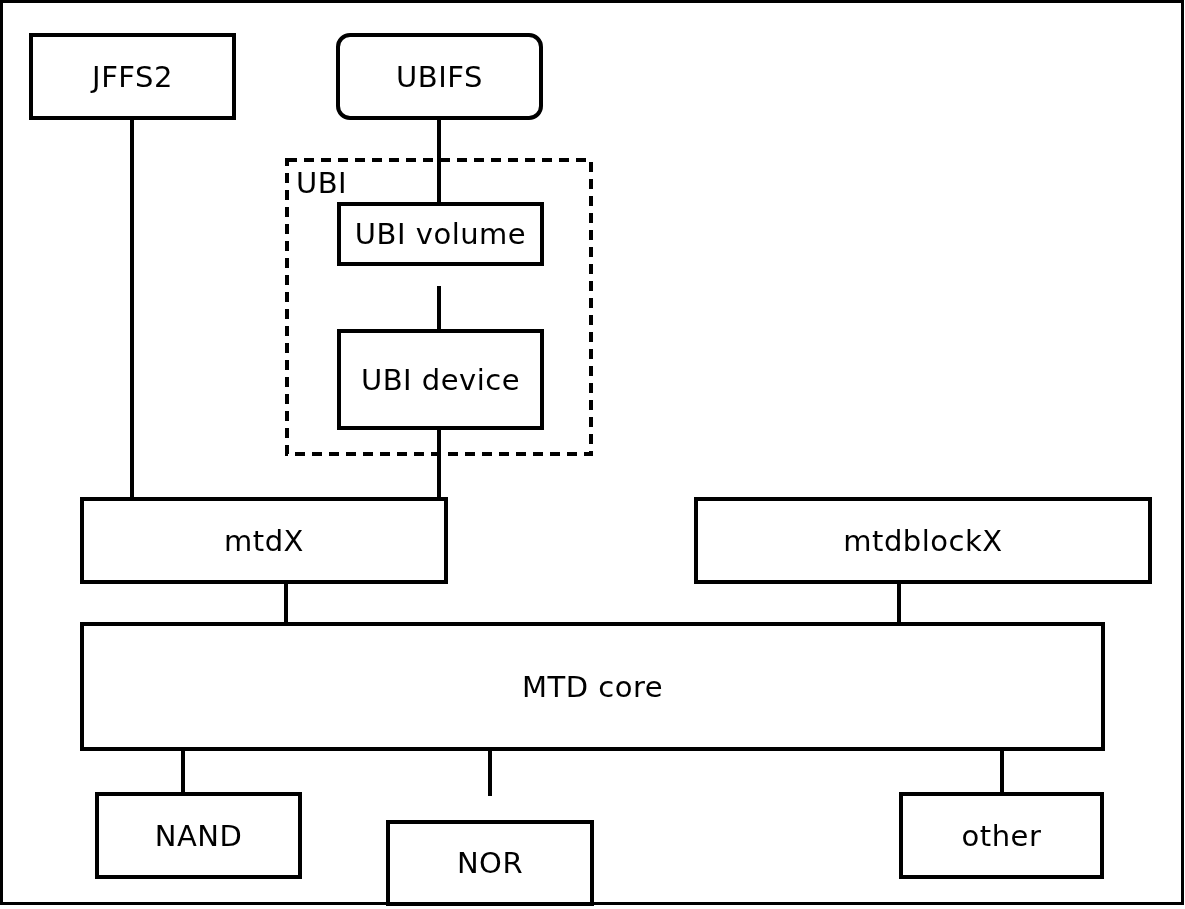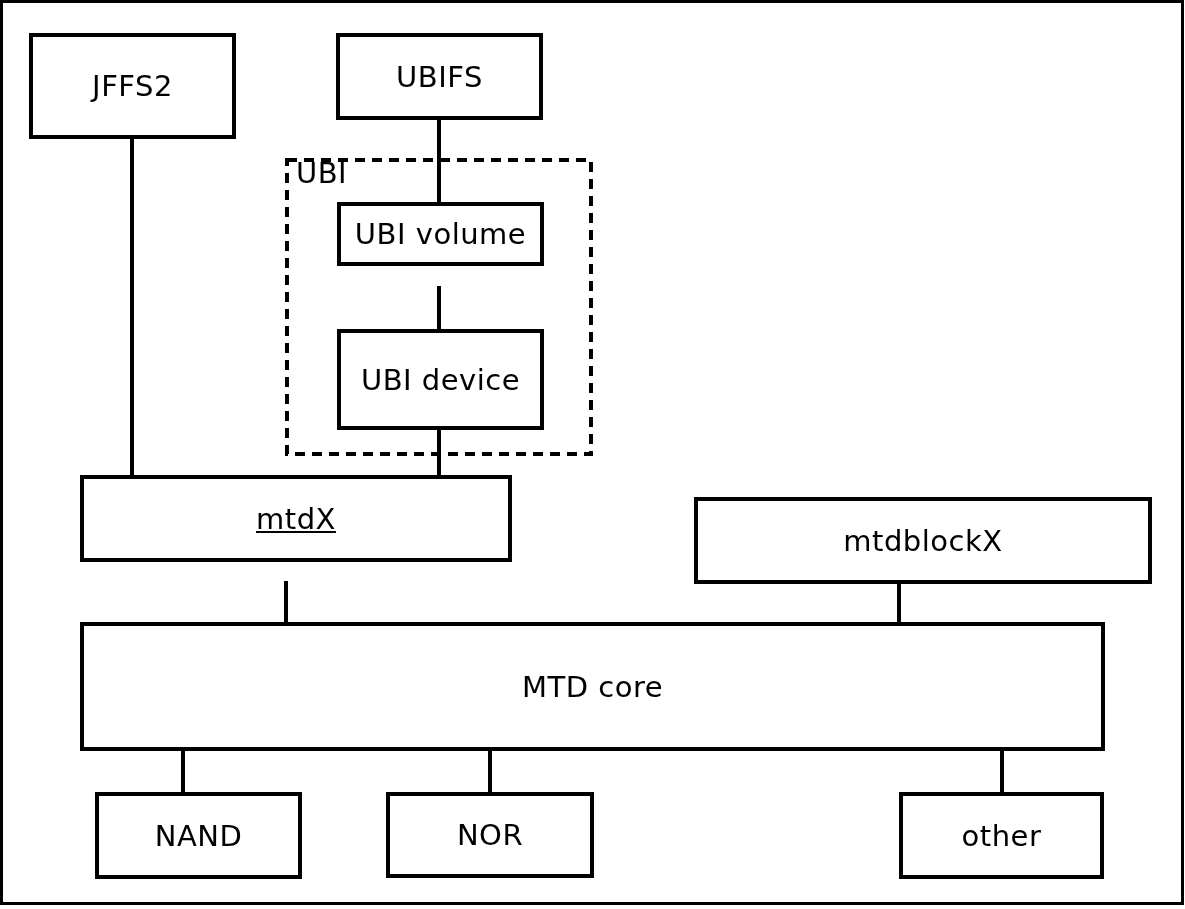--- a/index.html
+++ b/index.html
@@ -51,47 +51,47 @@
   }
 </style>
 </head>
 <body>
 
 <div id="canvas">
 
   <svg class="group-outline" style="left:285px; top:158px;" width="308" height="298">
     <rect x="2" y="2" width="304" height="294" fill="none" stroke="#000000" stroke-width="4" stroke-dasharray="10 7"></rect>
   </svg>
-  <div class="group-label" style="left:296px; top:156px;">UBI</div>
+  <div class="group-label" style="left:296px; top:166px;">UBI</div>
 
   <div class="vline" style="left:130px; top:117px; height:384px;"></div>
   <div class="vline" style="left:437px; top:117px; height:89px;"></div>
   <div class="vline" style="left:437px; top:286px; height:47px;"></div>
   <div class="vline" style="left:437px; top:414px; height:87px;"></div>
   <div class="vline" style="left:284px; top:581px; height:45px;"></div>
   <div class="vline" style="left:897px; top:581px; height:45px;"></div>
   <div class="vline" style="left:181px; top:748px; height:48px;"></div>
   <div class="vline" style="left:488px; top:748px; height:48px;"></div>
   <div class="vline" style="left:1000px; top:748px; height:48px;"></div>
 
-  <div class="node" style="left:29px; top:33px; width:207px; height:106px;">JFFS2</div>
+  <div class="node" style="left:29px; top:33px; width:207px; height:87px;">JFFS2</div>
 
-  <div class="node" style="left:336px; top:33px; width:207px; height:87px;">UBIFS</div>
+  <div class="node" style="left:336px; top:33px; width:207px; height:87px;border-radius:14px;">UBIFS</div>
 
   <div class="node" style="left:337px; top:202px; width:207px; height:64px;">UBI volume</div>
 
   <div class="node" style="left:337px; top:329px; width:207px; height:101px;">UBI device</div>
 
-  <div class="node" style="left:80px; top:475px; width:432px; height:87px;text-decoration:underline;">mtdX</div>
+  <div class="node" style="left:80px; top:497px; width:368px; height:87px;">mtdX</div>
 
   <div class="node" style="left:694px; top:497px; width:458px; height:87px;">mtdblockX</div>
 
   <div class="node" style="left:80px; top:622px; width:1025px; height:129px;">MTD core</div>
 
   <div class="node" style="left:79px; top:792px; width:207px; height:87px;margin-left:16px;">NAND</div>
 
-  <div class="node" style="left:386px; top:792px; width:208px; height:86px;text-align:center;">NOR</div>
+  <div class="node" style="left:386px; top:820px; width:208px; height:86px;text-align:center;">NOR</div>
 
   <div class="node" style="left:899px; top:792px; width:205px; height:87px;">other</div>
 
   <div class="frame"></div>
 
 </div>
 
 </body></html>

